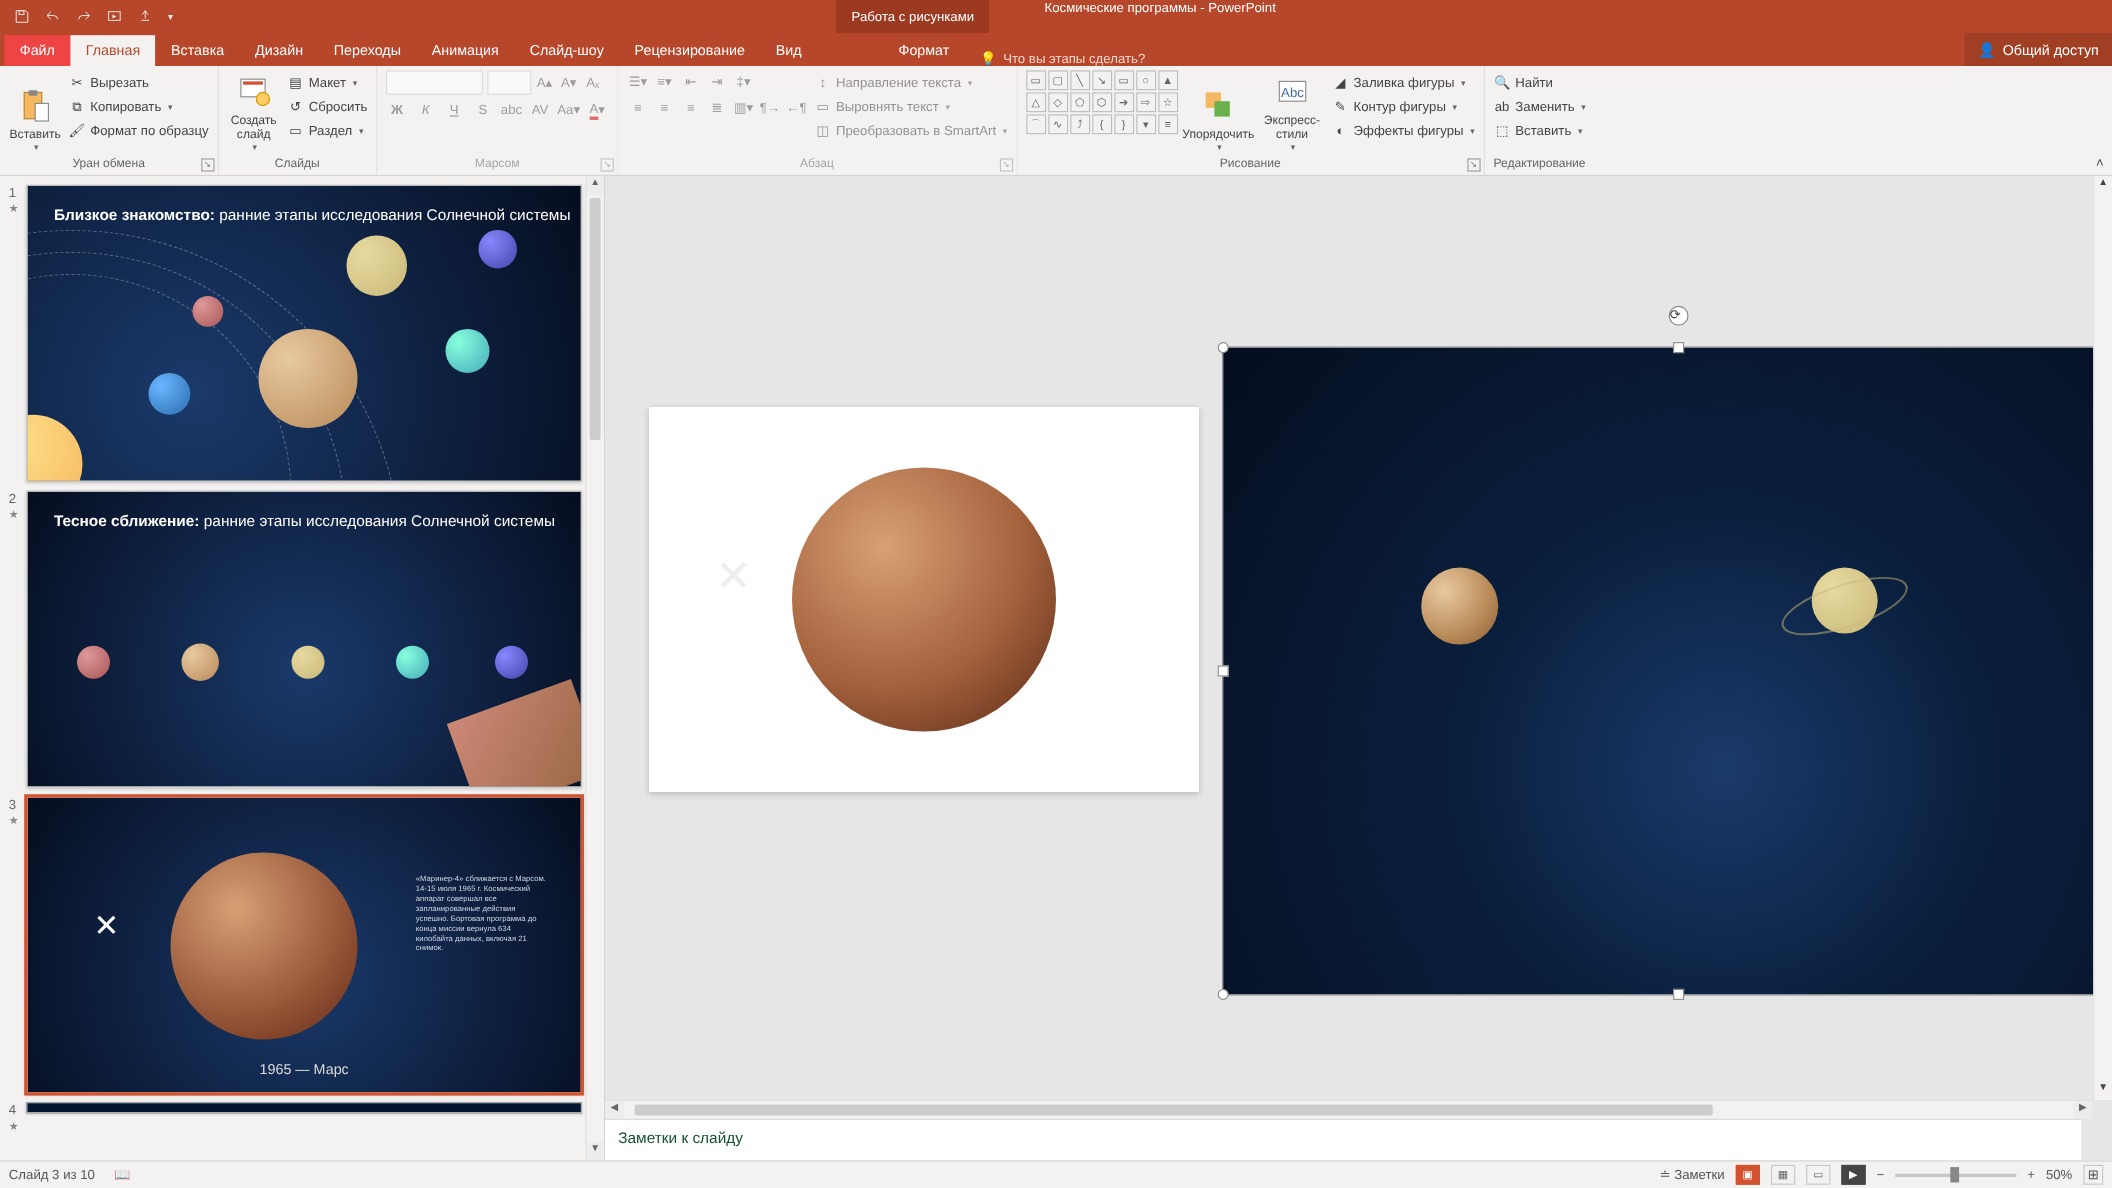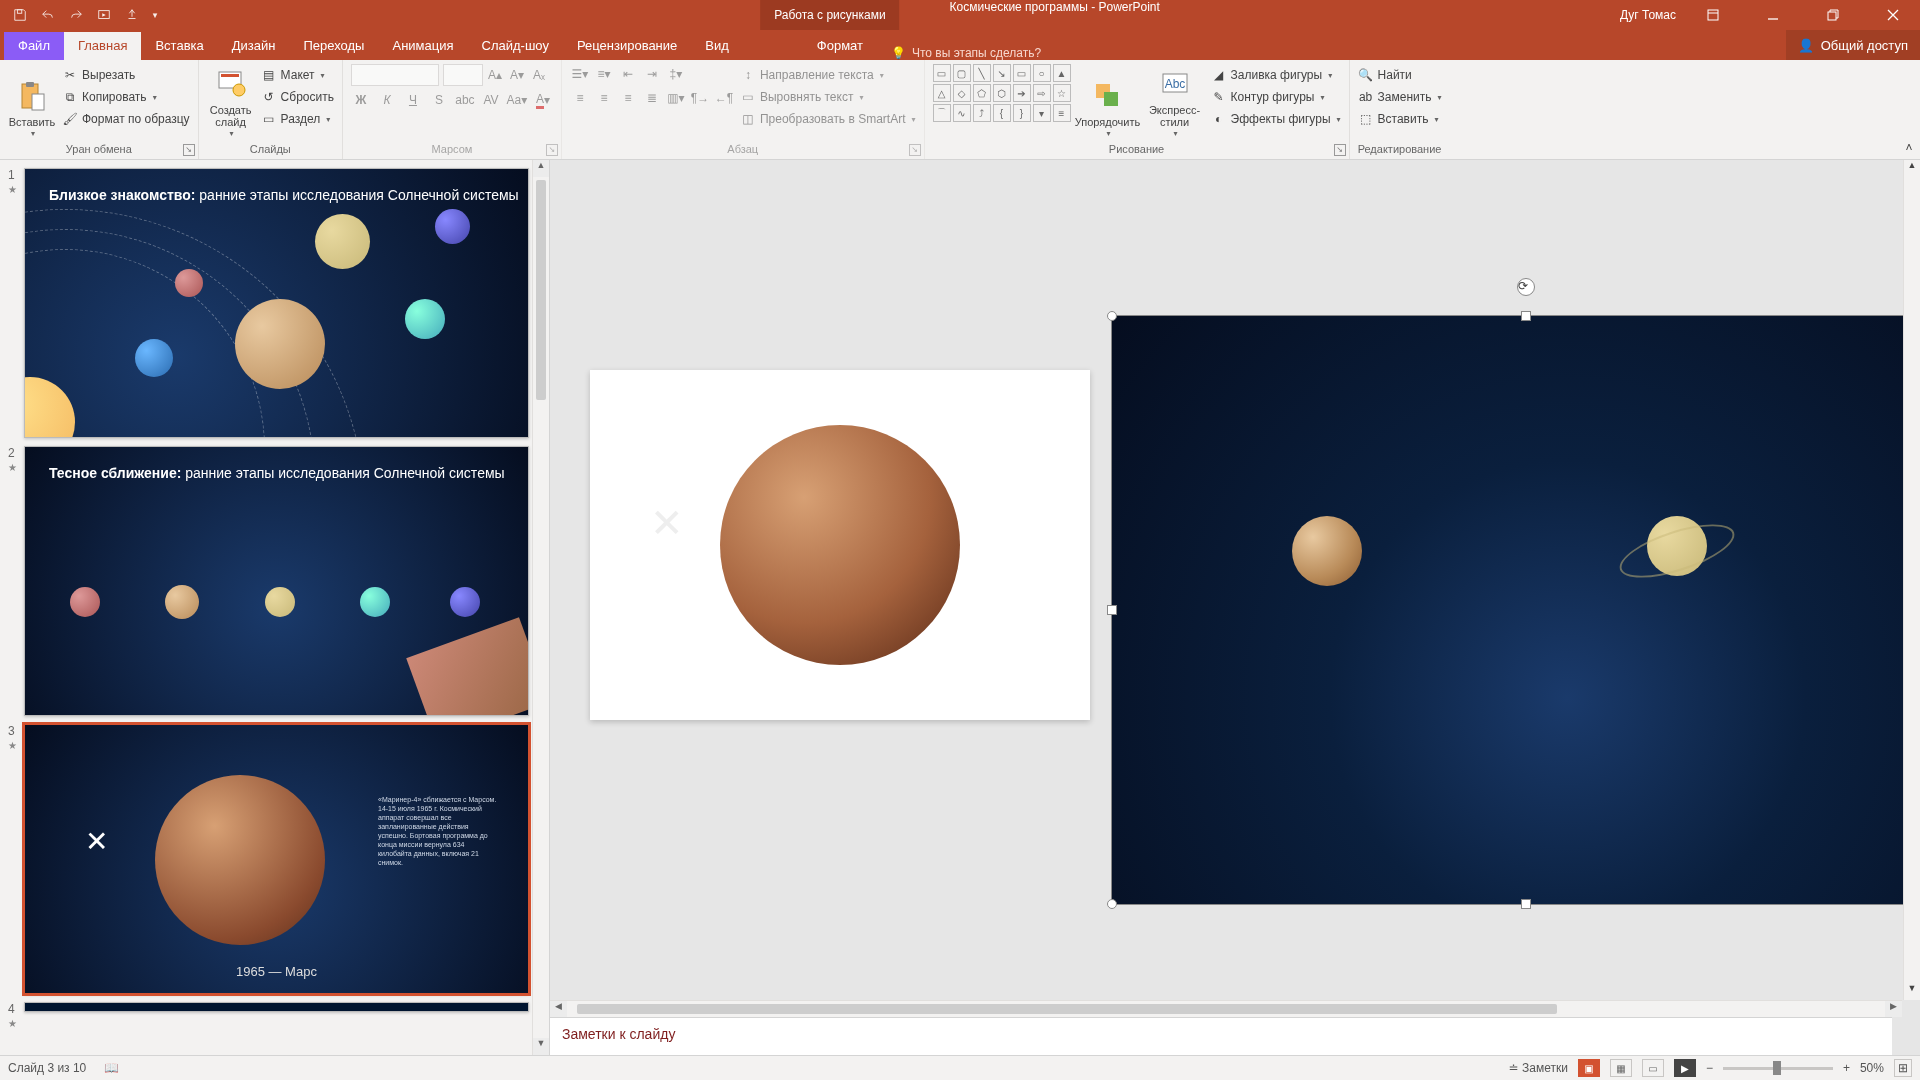--- a/index.html
+++ b/index.html
@@ -8,21 +8,21 @@
 .qat{display:flex;align-items:center;padding-left:8px;gap:4px}
 .qat .qbtn{width:24px;height:24px;display:flex;align-items:center;justify-content:center;opacity:.9;cursor:pointer}
 .qat .qbtn svg{width:14px;height:14px;fill:#fff}
 .title-center{position:absolute;left:50%;transform:translateX(-50%);display:flex;align-items:flex-start;gap:50px}
 .title-picture{background:#9c3a21;padding:0 14px;height:30px;display:flex;align-items:center}
 .title-right{margin-left:auto;display:flex;align-items:center;gap:14px;padding-right:4px}
 .win-btn{width:46px;height:30px;display:flex;align-items:center;justify-content:center;cursor:pointer}
 .win-btn svg{width:12px;height:12px;stroke:#fff;fill:none;stroke-width:1}
 .ribbon-tabs{height:30px;background:#b7472a;display:flex;align-items:flex-end;color:#fff;font-size:13px;padding-left:4px}
 .rtab{padding:6px 14px 7px;cursor:pointer}
-.rtab.file{background:#8b5cf6}
+.rtab.file{background:#ef4444}
 .rtab.active{background:#f3f2f1;color:#b7472a}
 .ribbon-tell{display:flex;align-items:center;gap:6px;padding:0 14px;color:#f7d6cd;font-size:12px}
 .share-btn{margin-left:auto;background:#a13f24;height:30px;display:flex;align-items:center;padding:0 12px;gap:6px;cursor:pointer}
 .ribbon{height:100px;background:#f3f2f1;border-bottom:1px solid #d4d4d4;display:flex}
 .rgroup{border-right:1px solid #e1dfdd;padding:4px 8px 2px;display:flex;flex-direction:column;justify-content:space-between;position:relative}
 .rgroup .glabel{text-align:center;font-size:11px;color:#666;padding-bottom:2px}
 .rgroup .gbody{flex:1;display:flex;align-items:flex-start;gap:6px}
 .dialog-launch{position:absolute;right:3px;bottom:3px;width:12px;height:12px;border:1px solid #999;font-size:8px;line-height:9px;text-align:center;color:#777;cursor:pointer}
 .big-btn{display:flex;flex-direction:column;align-items:center;justify-content:flex-end;width:48px;height:76px;font-size:11px;text-align:center;line-height:12px;cursor:pointer}
 .big-btn .icn{width:32px;height:32px;margin-bottom:4px}
@@ -49,21 +49,21 @@
 .editor{flex:1;position:relative;background:#e6e6e6;overflow:hidden}
 .canvas{position:absolute;left:40px;top:210px;width:500px;height:350px;background:#fff;box-shadow:0 2px 6px rgba(0,0,0,.2)}
 .sel-img{position:absolute;left:561px;top:155px;width:830px;height:590px;background:radial-gradient(circle at 55% 65%,#1a3a6b 0%,#0a1f3d 40%,#050d1f 100%);border:1px solid #888}
 .handle{position:absolute;width:10px;height:10px;background:#fff;border:1px solid #888;border-radius:50%}
 .rot-handle{position:absolute;left:50%;top:-38px;transform:translateX(-50%);width:18px;height:18px;border:1px solid #888;border-radius:50%;background:#fff}
 .hscroll{position:absolute;left:0;right:18px;bottom:38px;height:17px;background:#f3f2f1;border-top:1px solid #e1dfdd;display:flex}
 .hscroll .btn{width:17px;text-align:center;font-size:9px;color:#666;background:#ececec}
 .hscroll .track{flex:1;position:relative}
 .hscroll .thumb{position:absolute;top:3px;bottom:3px;left:10px;width:980px;background:#cdcdcd;border-radius:2px}
 .vscroll{position:absolute;right:0;top:0;bottom:55px;width:17px;background:#f3f2f1;border-left:1px solid #e1dfdd}
-.notes{position:absolute;left:0;right:28px;bottom:0;height:38px;background:#fff;border-top:1px solid #d4d4d4;padding:8px 12px;color:#7f1d1d;font-size:14px}
+.notes{position:absolute;left:0;right:28px;bottom:0;height:38px;background:#fff;border-top:1px solid #d4d4d4;padding:8px 12px;color:#14532d;font-size:14px}
 .statusbar{position:absolute;left:0;right:0;bottom:0;height:25px;background:#f3f2f1;border-top:1px solid #d4d4d4;display:flex;align-items:center;font-size:12px;color:#555;padding:0 8px}
 .statusbar .sright{margin-left:auto;display:flex;align-items:center;gap:10px}
 .view-btn{width:22px;height:18px;border:1px solid #c8c6c4;cursor:pointer;display:flex;align-items:center;justify-content:center;font-size:10px;color:#666}
 .view-btn.on{background:#d35230;border-color:#d35230;color:#fff}
 .zoom-slider{width:110px;height:3px;background:#c8c6c4;position:relative}
 .zoom-slider .zthumb{position:absolute;width:8px;height:14px;background:#888;top:-6px;left:50px}
 .planet{border-radius:50%;position:absolute}
 .orbit{position:absolute;border:1px dashed rgba(255,255,255,.3);border-radius:50%}
 .thumb-title{position:absolute;top:18px;left:24px;color:#fff;font-size:14px}
 </style>
@@ -97,45 +97,20 @@
     <div class="qbtn">
         <svg viewBox="0 0 16 16">
           <path d="M8 2v8M5 6l3-4 3 4M4 12h8" fill="none" stroke="#fff"></path>
         </svg>
       </div>
     <div class="qbtn" style="width:14px;font-size:9px;color:#fff">▾</div>
   </div>
   <div class="title-center">
     <div class="title-picture">Работа с рисунками</div>
     <div>Космические программы - PowerPoint</div>
-  </div>
-  <div class="title-right">
-    <div>Дуг Томас</div>
-    <div class="win-btn">
-        <svg viewBox="0 0 12 12">
-          <rect x="1" y="1" width="10" height="10"></rect>
-          <path d="M1 4h10" stroke="#fff"></path>
-        </svg>
-      </div>
-    <div class="win-btn">
-        <svg viewBox="0 0 12 12">
-          <path d="M1 10h10" stroke="#fff" stroke-width="1.3"></path>
-        </svg>
-      </div>
-    <div class="win-btn">
-        <svg viewBox="0 0 12 12">
-          <rect x="1" y="3" width="8" height="8"></rect>
-          <path d="M3 3V1h8v8h-2" stroke="#fff"></path>
-        </svg>
-      </div>
-    <div class="win-btn">
-        <svg viewBox="0 0 12 12">
-          <path d="M1 1l10 10M11 1 1 11" stroke="#fff" stroke-width="1.3"></path>
-        </svg>
-      </div>
   </div>
 </div>
 
 <div class="ribbon-tabs">
   <div class="rtab file">Файл</div>
   <div class="rtab active">Главная</div>
   <div class="rtab">Вставка</div>
   <div class="rtab">Дизайн</div>
   <div class="rtab">Переходы</div>
   <div class="rtab">Анимация</div>

